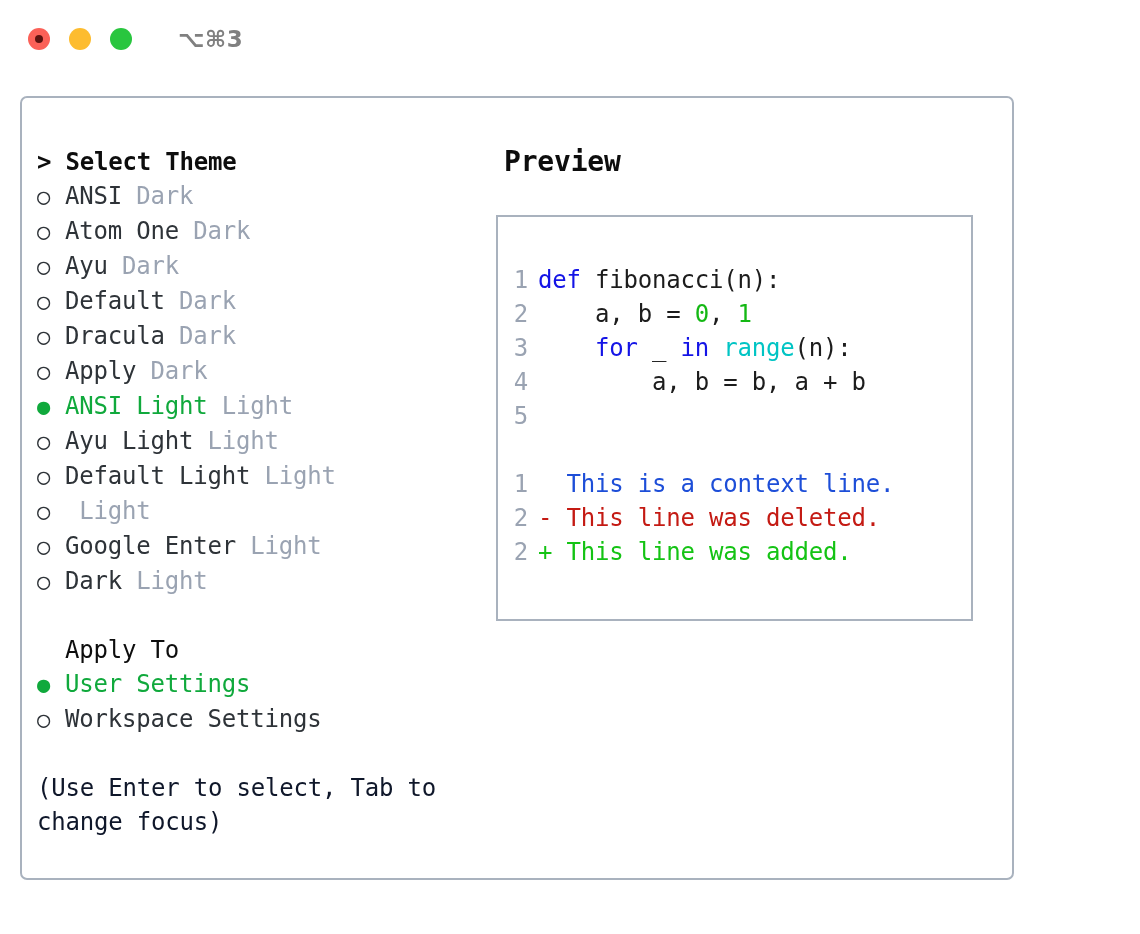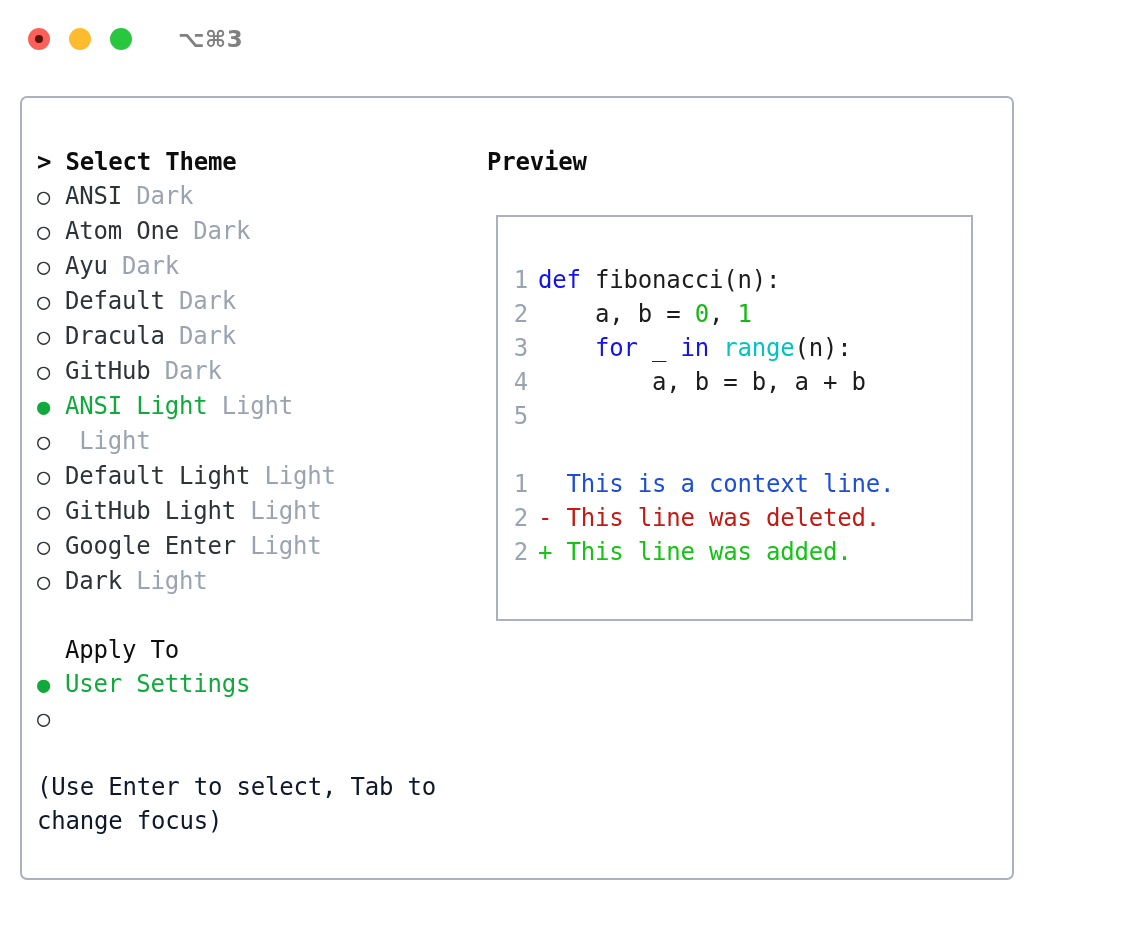--- a/index.html
+++ b/index.html
@@ -142,25 +142,25 @@
   }
 
   
   #right-col {
     flex: 1;
     padding: 47px 0 0 0;
     box-sizing: border-box;
     position: relative;
   }
   #preview-title {
-    font-size: 24px;
+    font-size: 28px;
     font-weight: bold;
     color: #0d0d0d;
     line-height: 34px;
-    margin-left: 5px;
+    margin-left: 22px;
     letter-spacing: -0.2px;
   }
   #preview-box {
     margin-top: 36px;
     margin-left: 14px;
     width: 477px;
     height: 406px;
     border: 2px solid #a9b2be;
     box-sizing: border-box;
     background: #ffffff;
@@ -210,35 +210,35 @@
     <div id="panel-body">
 
       <div id="left-col">
         <div class="section-title">&gt; Select Theme</div>
         <div id="theme-list">
             <div class="opt-row"><span class="marker">○</span><span class="opt-label">ANSI</span><span class="opt-variant"> </span><span class="opt-variant">Dark</span></div>
             <div class="opt-row"><span class="marker">○</span><span class="opt-label">Atom One</span><span class="opt-variant"> </span><span class="opt-variant">Dark</span></div>
             <div class="opt-row"><span class="marker">○</span><span class="opt-label">Ayu</span><span class="opt-variant"> </span><span class="opt-variant">Dark</span></div>
             <div class="opt-row"><span class="marker">○</span><span class="opt-label">Default</span><span class="opt-variant"> </span><span class="opt-variant">Dark</span></div>
             <div class="opt-row"><span class="marker">○</span><span class="opt-label">Dracula</span><span class="opt-variant"> </span><span class="opt-variant">Dark</span></div>
-            <div class="opt-row"><span class="marker">○</span><span class="opt-label">GitHub</span><span class="opt-variant"> </span><span class="opt-variant">Dark</span></div>
+            <div class="opt-row"><span class="marker">○</span><span class="opt-label">Apply</span><span class="opt-variant"> </span><span class="opt-variant">Dark</span></div>
             <div class="opt-row selected"><span class="marker sel">●</span><span class="opt-label">ANSI Light</span><span class="opt-variant"> </span><span class="opt-variant">Light</span></div>
+            <div class="opt-row"><span class="marker">○</span><span class="opt-label">Ayu Light</span><span class="opt-variant"> </span><span class="opt-variant">Light</span></div>
+            <div class="opt-row"><span class="marker">○</span><span class="opt-label">Default Light</span><span class="opt-variant"> </span><span class="opt-variant">Light</span></div>
             <div class="opt-row"><span class="marker">○</span><span class="opt-variant"> </span><span class="opt-variant">Light</span></div>
-            <div class="opt-row"><span class="marker">○</span><span class="opt-label">Default Light</span><span class="opt-variant"> </span><span class="opt-variant">Light</span></div>
-            <div class="opt-row"><span class="marker">○</span><span class="opt-label">GitHub Light</span><span class="opt-variant"> </span><span class="opt-variant">Light</span></div>
             <div class="opt-row"><span class="marker">○</span><span class="opt-label">Google Enter</span><span class="opt-variant"> </span><span class="opt-variant">Light</span></div>
             <div class="opt-row"><span class="marker">○</span><span class="opt-label">Dark</span><span class="opt-variant"> </span><span class="opt-variant">Light</span></div>
           </div>
 
         <div id="spacer-block"></div>
 
         <div class="section-title plain">Apply To</div>
         <div id="apply-list">
             <div class="opt-row selected"><span class="marker sel">●</span><span class="opt-label">User Settings</span></div>
-            <div class="opt-row"><span class="marker">○</span></div>
+            <div class="opt-row"><span class="marker">○</span><span class="opt-label">Workspace Settings</span></div>
           </div>
 
         <div id="hint">(Use Enter to select, Tab to change focus)</div>
       </div>
 
       <div id="right-col">
         <div id="preview-title">Preview</div>
         <div id="preview-box">
           <div id="code-block">
               <div class="code-line"><span class="gutter">1</span><span><span class="tok-kw">def </span><span class="code-text">fibonacci(n):</span></span></div>

